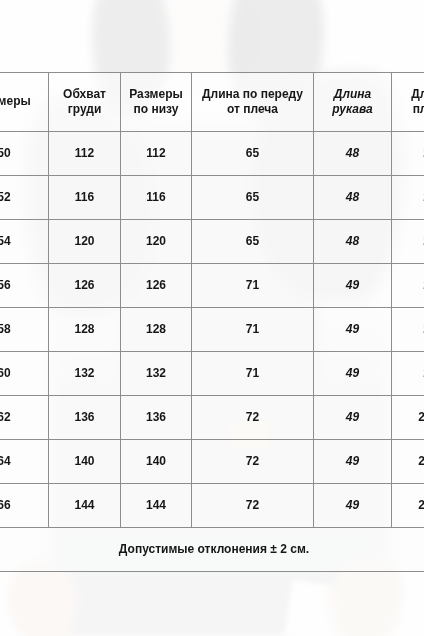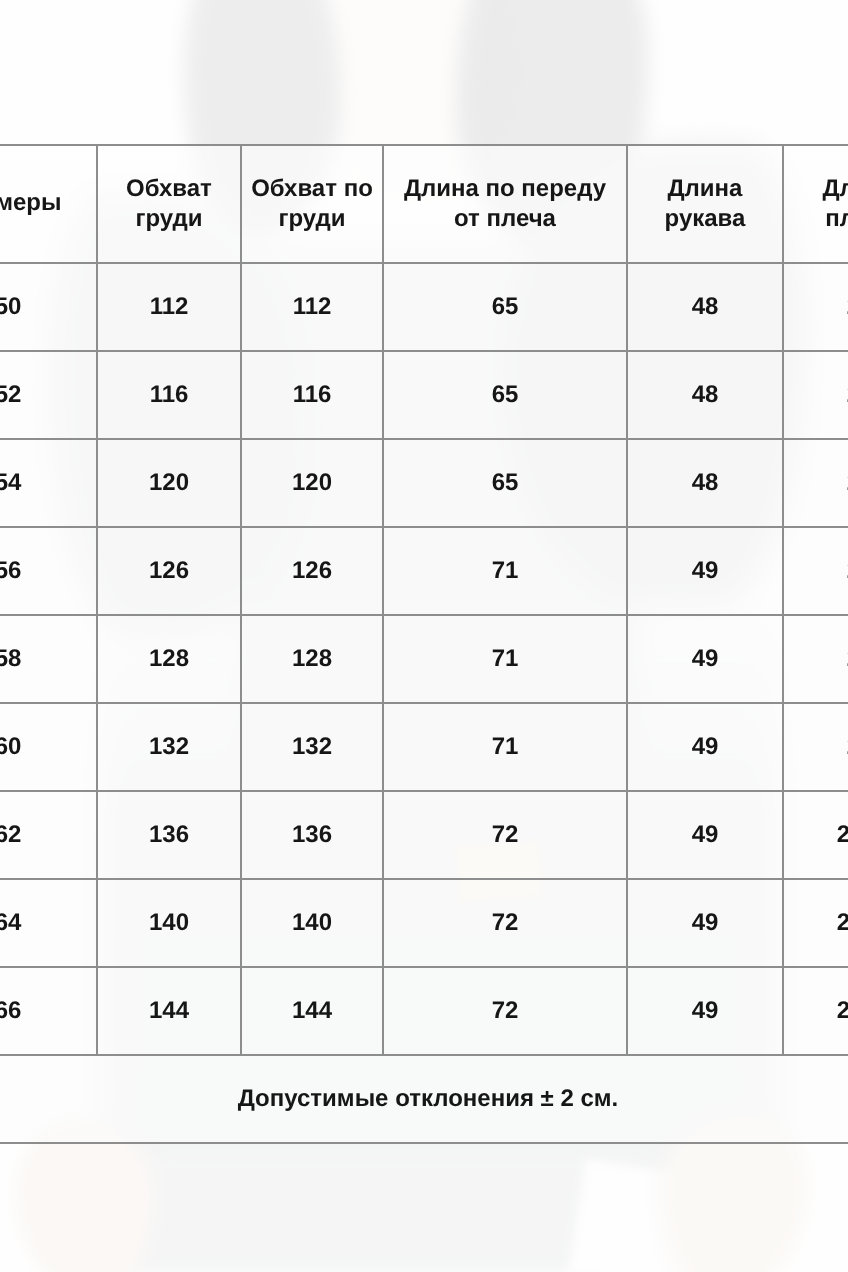--- a/index.html
+++ b/index.html
@@ -184,21 +184,21 @@
     height: 58px;
     background: rgba(253,253,253,0.62);
   }
   table.size-table td {
     height: 43px;
   }
   td.size-col, th.size-col { width: 82px; }
   th.c-chest, td.c-chest   { width: 65px; margin-left: 32px; }
   th.c-bottom, td.c-bottom { width: 64px; }
   th.c-front, td.c-front   { width: 115px; margin-top: 40px; }
-  th.c-sleeve, td.c-sleeve { width: 71px; }
+  th.c-sleeve, td.c-sleeve { width: 71px; font-style: italic; }
   th.c-shoulder, td.c-shoulder { width: 70px; }
 
   td.footer-note {
     height: 45px;
     font-size: 12px;
     font-weight: bold;
     background: rgba(250,250,250,0.45);
   }
 </style>
 </head>
@@ -219,21 +219,21 @@
   <div class="bg-hand-r"></div>
   <div class="bg-wash"></div>
 </div>
 
 <div id="size-table-wrap">
   <table class="size-table">
     <thead>
       <tr>
         <th class="size-col">Размеры</th>
         <th class="c-chest">Обхват груди</th>
-        <th class="c-bottom">Обхват по груди</th>
+        <th class="c-bottom">Размеры по низу</th>
         <th class="c-front">Длина по переду от плеча</th>
         <th class="c-sleeve">Длина рукава</th>
         <th class="c-shoulder">Длина плеча</th>
       </tr>
     </thead>
     <tbody>
       <tr>
         <td class="size-col">50</td>
         <td class="c-chest">112</td>
         <td class="c-bottom">112</td>

